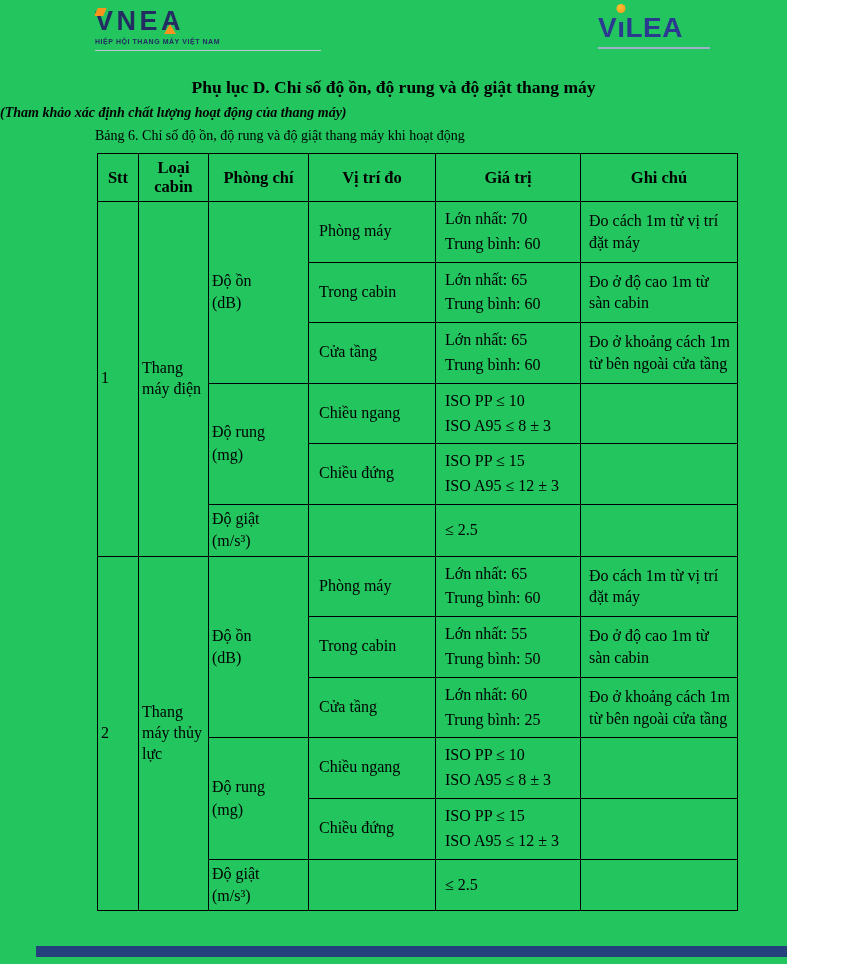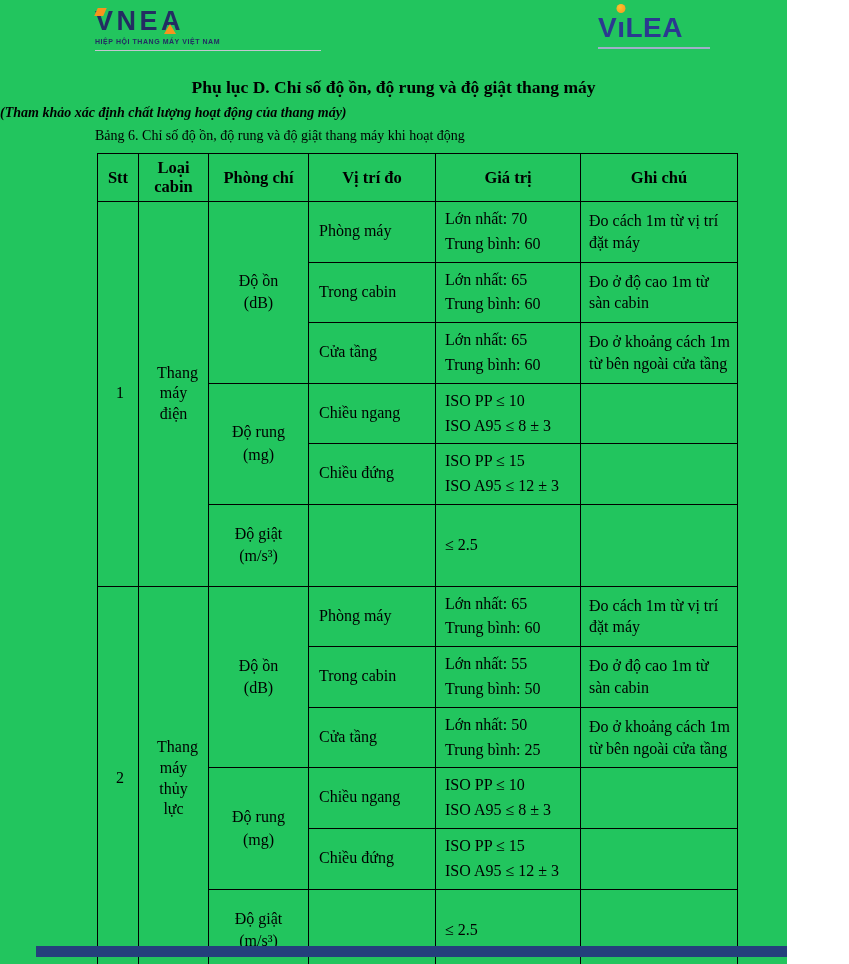--- a/index.html
+++ b/index.html
@@ -51,21 +51,21 @@
   table.spec-table {
     margin-left:97px; border-collapse:collapse; table-layout:fixed; width:640px;
     font-size:16px;
     border-radius:18px;
   }
   .spec-table th, .spec-table td { border:1.7px solid #000; vertical-align:middle; }
   .spec-table th {
     font-weight:bold; font-size:16.5px; text-align:center;
     padding:4px 2px; line-height:1.18; height:44px;
   }
-  td.c { text-align:center; padding:18px; line-height:1.3; }
+  td.c { padding:3px; line-height:1.3; }
   td.crit div { line-height:1.4; }
   td.l { text-align:left; }
   td.pos { padding:3px 4px 5px 10px; line-height:1.35; }
   td.val { padding:5px 4px 5px 9px; }
   td.val div { line-height:1.55; }
   td.note { padding:5px 5px 5px 8px; line-height:1.36; }
   tr.single-row td { height:48px; }
   
   .footer-bar {
     position:absolute; left:36px; top:946px; width:779px; height:11px;
@@ -196,21 +196,21 @@
           <td class="l pos">Trong cabin</td>
           <td class="l val">
             <div>Lớn nhất: 55</div>
             <div>Trung bình: 50</div>
           </td>
           <td class="l note">Đo ở độ cao 1m từ sàn cabin</td>
         </tr>
         <tr>
           <td class="l pos">Cửa tầng</td>
           <td class="l val">
-            <div>Lớn nhất: 50</div>
+            <div>Lớn nhất: 60</div>
             <div>Trung bình: 25</div>
           </td>
           <td class="l note">Đo ở khoảng cách 1m từ bên ngoài cửa tầng</td>
         </tr>
         <tr>
           <td class="c crit" rowspan="2">
             <div>Độ rung</div>
             <div>(mg)</div>
           </td>
           <td class="l pos">Chiều ngang</td>

